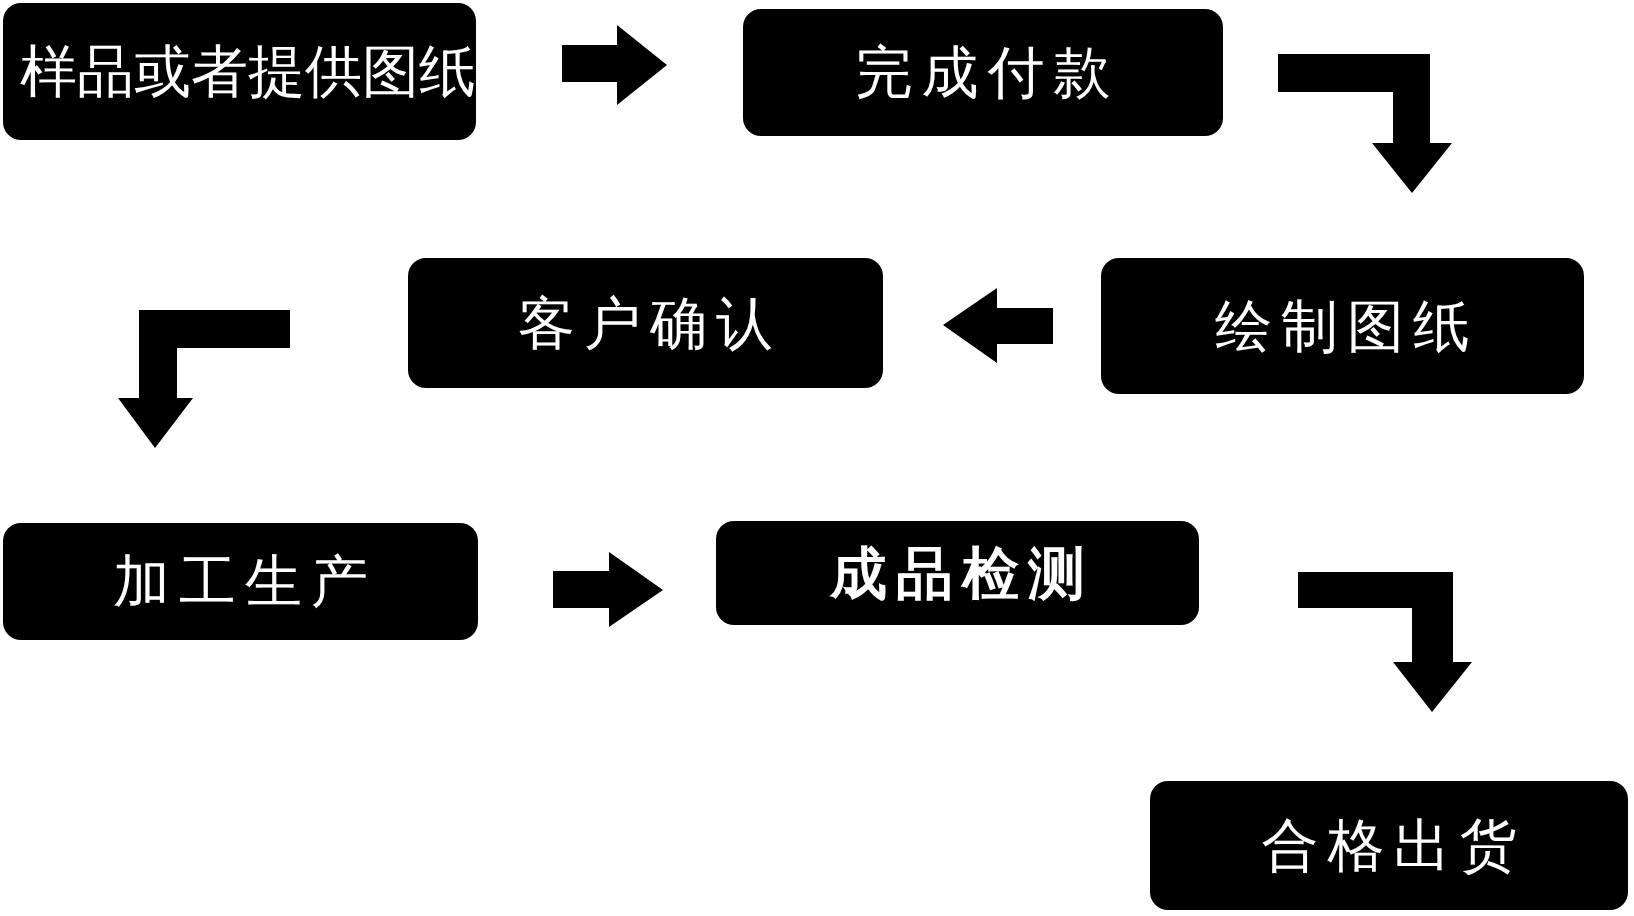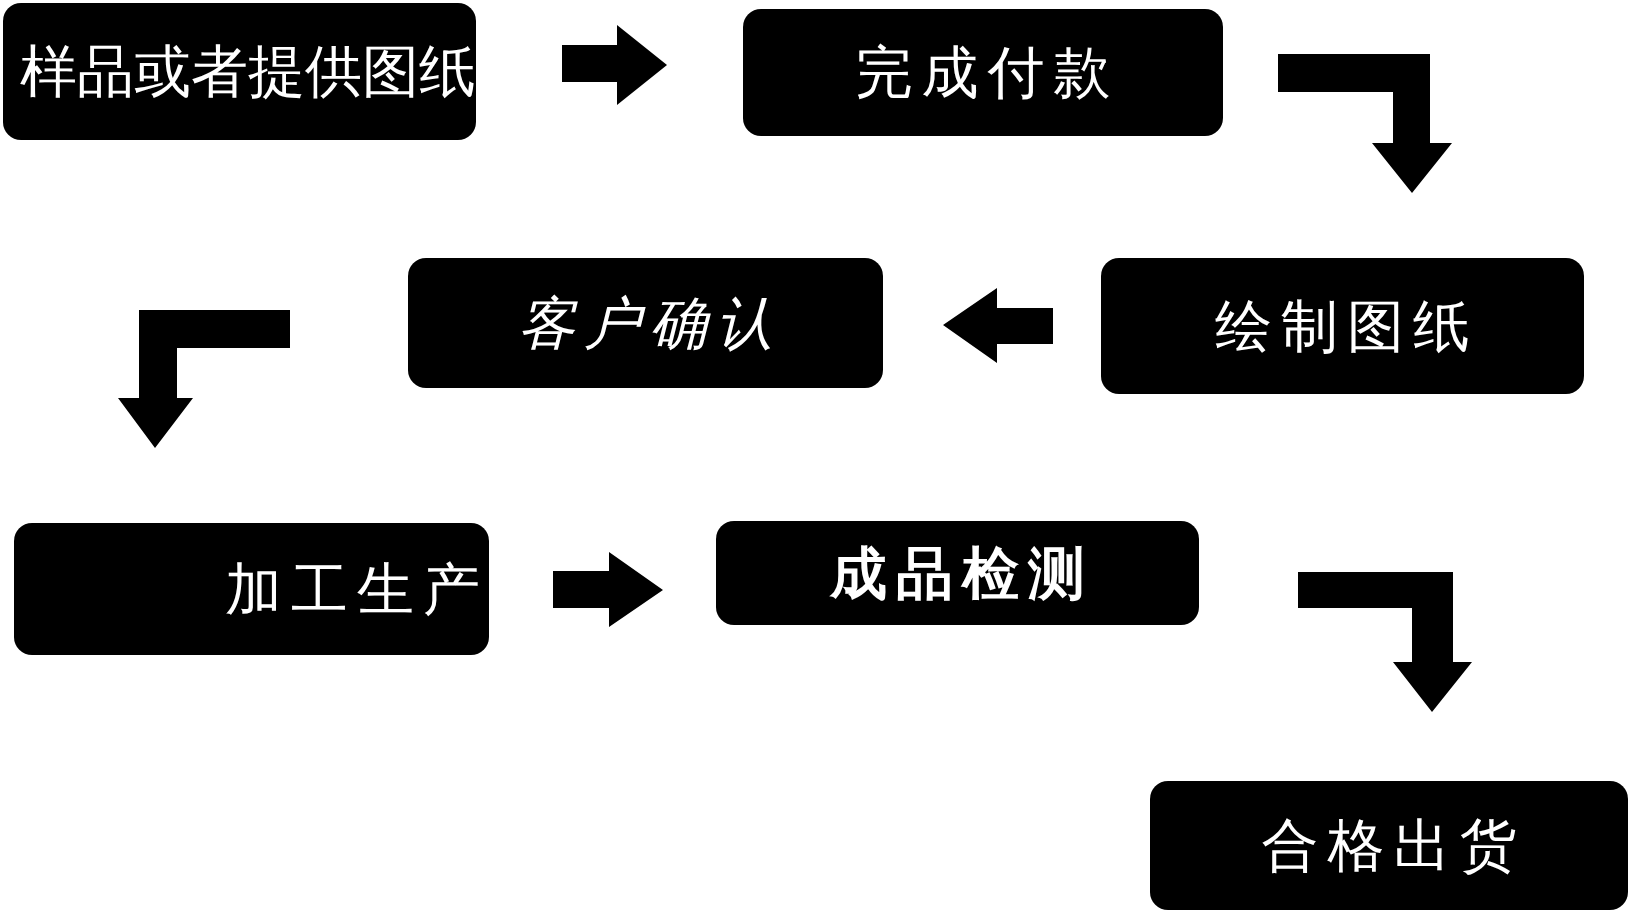--- a/index.html
+++ b/index.html
@@ -35,23 +35,23 @@
   }
   .arrow {
     position: absolute;
     color: #000000;
   }
   .arrow svg { display: block; }
 
   
   #node-sample      { left: 3px;    top: 3px;   width: 473px; height: 137px; justify-content: flex-end; }
   #node-payment     { left: 743px;  top: 9px;   width: 480px; height: 127px; }
-  #node-confirm     { left: 408px;  top: 258px; width: 475px; height: 130px; font-style: italic; }
+  #node-confirm     { left: 408px;  top: 258px; width: 475px; height: 130px; }
   #node-draw        { left: 1101px; top: 258px; width: 483px; height: 136px; align-items: center; }
-  #node-production  { left: 14px;    top: 523px; width: 475px; height: 132px; justify-content: flex-end; }
+  #node-production  { left: 3px;    top: 523px; width: 475px; height: 117px; }
   #node-inspection  { left: 716px;  top: 521px; width: 483px; height: 104px; font-weight: bold; }
   #node-shipment    { left: 1150px; top: 781px; width: 478px; height: 129px; }
 
   
   #arrow-1 { left: 562px;  top: 25px;  }
   #arrow-2 { left: 1278px; top: 54px;  }
   #arrow-3 { left: 943px;  top: 288px; }
   #arrow-4 { left: 118px;  top: 310px; }
   #arrow-5 { left: 553px;  top: 552px; }
   #arrow-6 { left: 1298px; top: 572px; }

